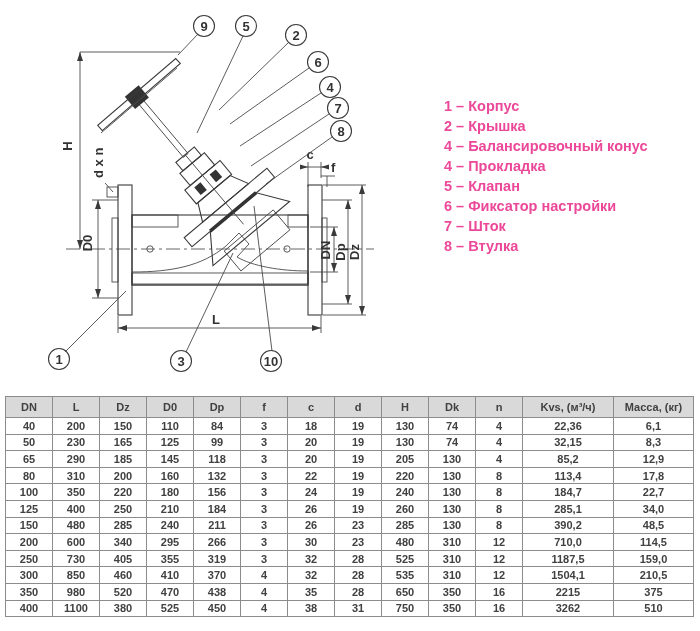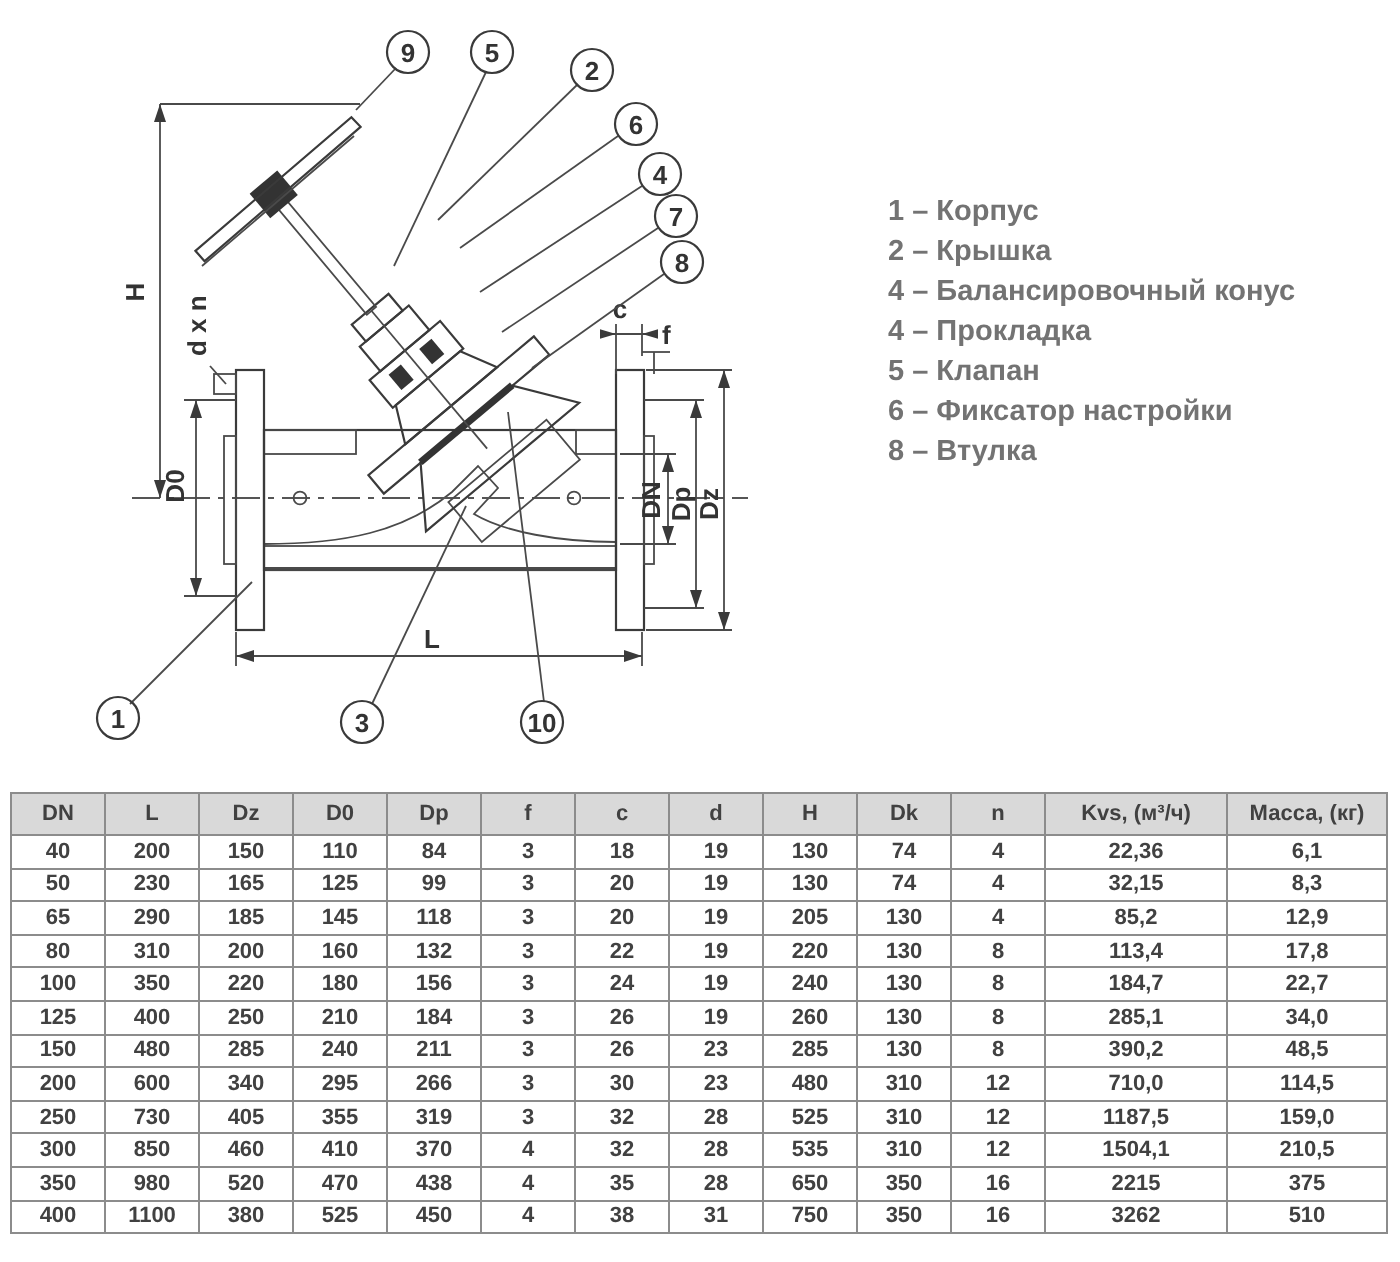--- a/index.html
+++ b/index.html
@@ -8,21 +8,21 @@
   
   .drawing{position:absolute;left:0;top:0;}
   .drawing text{font-family:"Liberation Sans",sans-serif;fill:#333;}
   .dim-text{font-size:13px;font-weight:700;}
   .callout-text{font-size:13px;font-weight:700;}
   .ln{stroke:#3a3a3a;stroke-width:1.1;fill:none;}
   .thin{stroke:#4a4a4a;stroke-width:0.9;fill:none;}
   .arr{fill:#3a3a3a;stroke:none;}
   
   .legend{position:absolute;left:444px;top:96px;}
-  .legend-row{height:20px;line-height:20px;font-size:14.5px;font-weight:700;color:#737373;
+  .legend-row{height:20px;line-height:20px;font-size:14.5px;font-weight:700;color:#ec4899;
               white-space:nowrap;}
   
   .spec-table{position:absolute;left:5px;top:396px;border-collapse:collapse;table-layout:fixed;
               width:688px;font-size:11px;font-weight:600;color:#414141;}
   .spec-table th,.spec-table td{border:1px solid #8c8c8c;text-align:center;vertical-align:middle;
               padding:0;overflow:hidden;white-space:nowrap;}
   .spec-table th{background:#d9d9d9;height:20px;font-weight:700;font-size:11px;}
   .spec-table td{background:#ffffff;height:15.6px;}
   .spec-table{border:1.5px solid #6f6f6f;}
 </style>
@@ -213,20 +213,21 @@
     </g>
   </svg>
 
   <div class="legend">
       <div class="legend-row">1 – Корпус</div>
       <div class="legend-row">2 – Крышка</div>
       <div class="legend-row">4 – Балансировочный конус</div>
       <div class="legend-row">4 – Прокладка</div>
       <div class="legend-row">5 – Клапан</div>
       <div class="legend-row">6 – Фиксатор настройки</div>
+      <div class="legend-row">7 – Шток</div>
       <div class="legend-row">8 – Втулка</div>
     </div>
 
   <table class="spec-table">
     <colgroup>
       <col style="width:47px">
         <col style="width:47px">
         <col style="width:47px">
         <col style="width:47px">
       <col style="width:47px">

